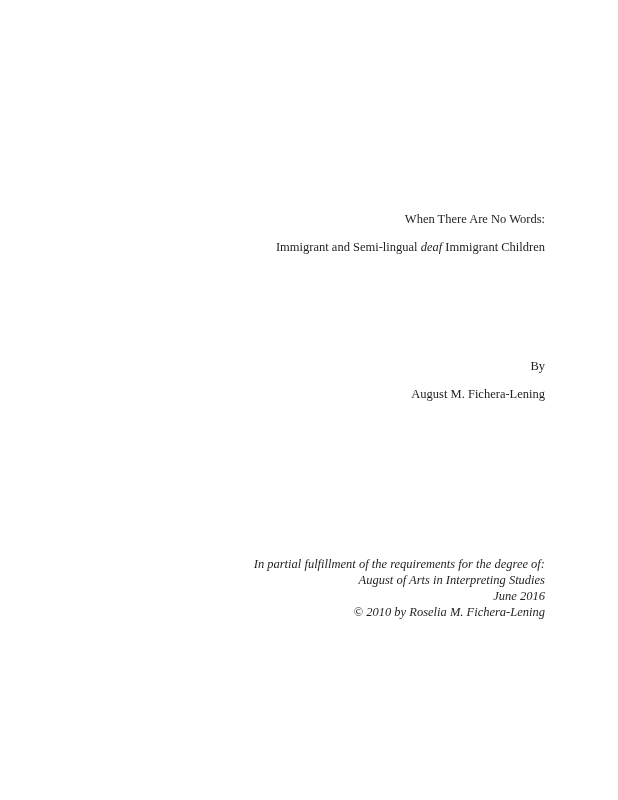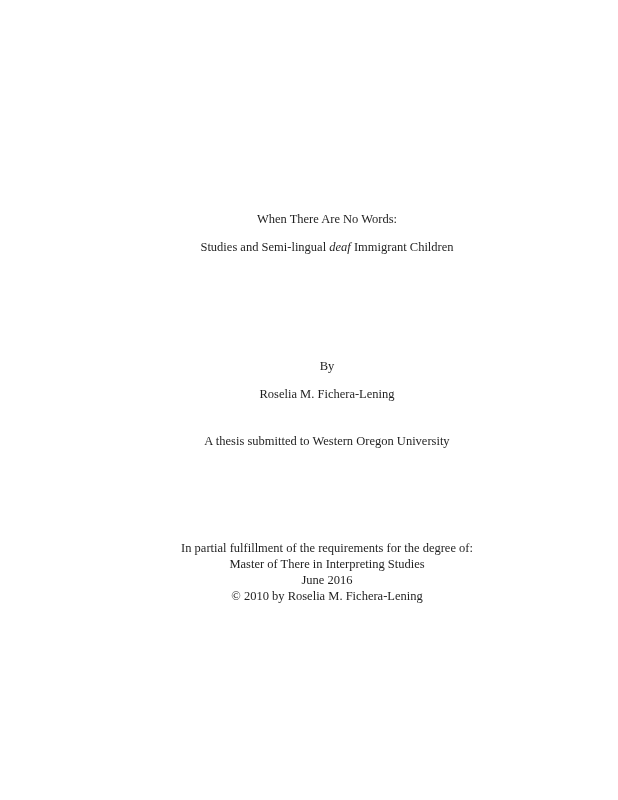--- a/index.html
+++ b/index.html
@@ -15,45 +15,44 @@
     overflow: hidden;
     font-family: "Liberation Serif", "DejaVu Serif", serif;
     font-size: 12.5px;
     color: #1f1f1f;
   }
   
   .block {
     position: absolute;
     left: 109px;
     width: 436px;
-    text-align: center;
+    text-align: right;
   }
   .title-block   { top: 205px; line-height: 28px; }
   .byline-block  { top: 352px; line-height: 28px; }
   .submission-line { top: 427px; line-height: 28px; }
-  .degree-block  { top: 540px; line-height: 16px; }
+  .degree-block  { top: 556px; line-height: 16px; font-style: italic; }
   .title-block em { font-style: italic; }
 </style>
 </head>
 <body>
 
 <div class="page">
 
   <div class="block title-block">
     <div>When There Are No Words:</div>
-    <div><span>Studies and Semi-lingual </span><em>deaf</em><span> Immigrant Children</span></div>
+    <div><span>Immigrant and Semi-lingual </span><em>deaf</em><span> Immigrant Children</span></div>
   </div>
 
   <div class="block byline-block">
     <div>By</div>
-    <div>Roselia M. Fichera-Lening</div>
+    <div>August M. Fichera-Lening</div>
   </div>
 
-  <div class="block submission-line">A thesis submitted to Western Oregon University</div>
 
   <div class="block degree-block">
     <div>In partial fulfillment of the requirements for the degree of:</div>
-    <div>Master of There in Interpreting Studies</div>
+    <div>August of Arts in Interpreting Studies</div>
     <div>June 2016</div>
     <div>© 2010 by Roselia M. Fichera-Lening</div>
   </div>
 
 </div>
 
 </body></html>

